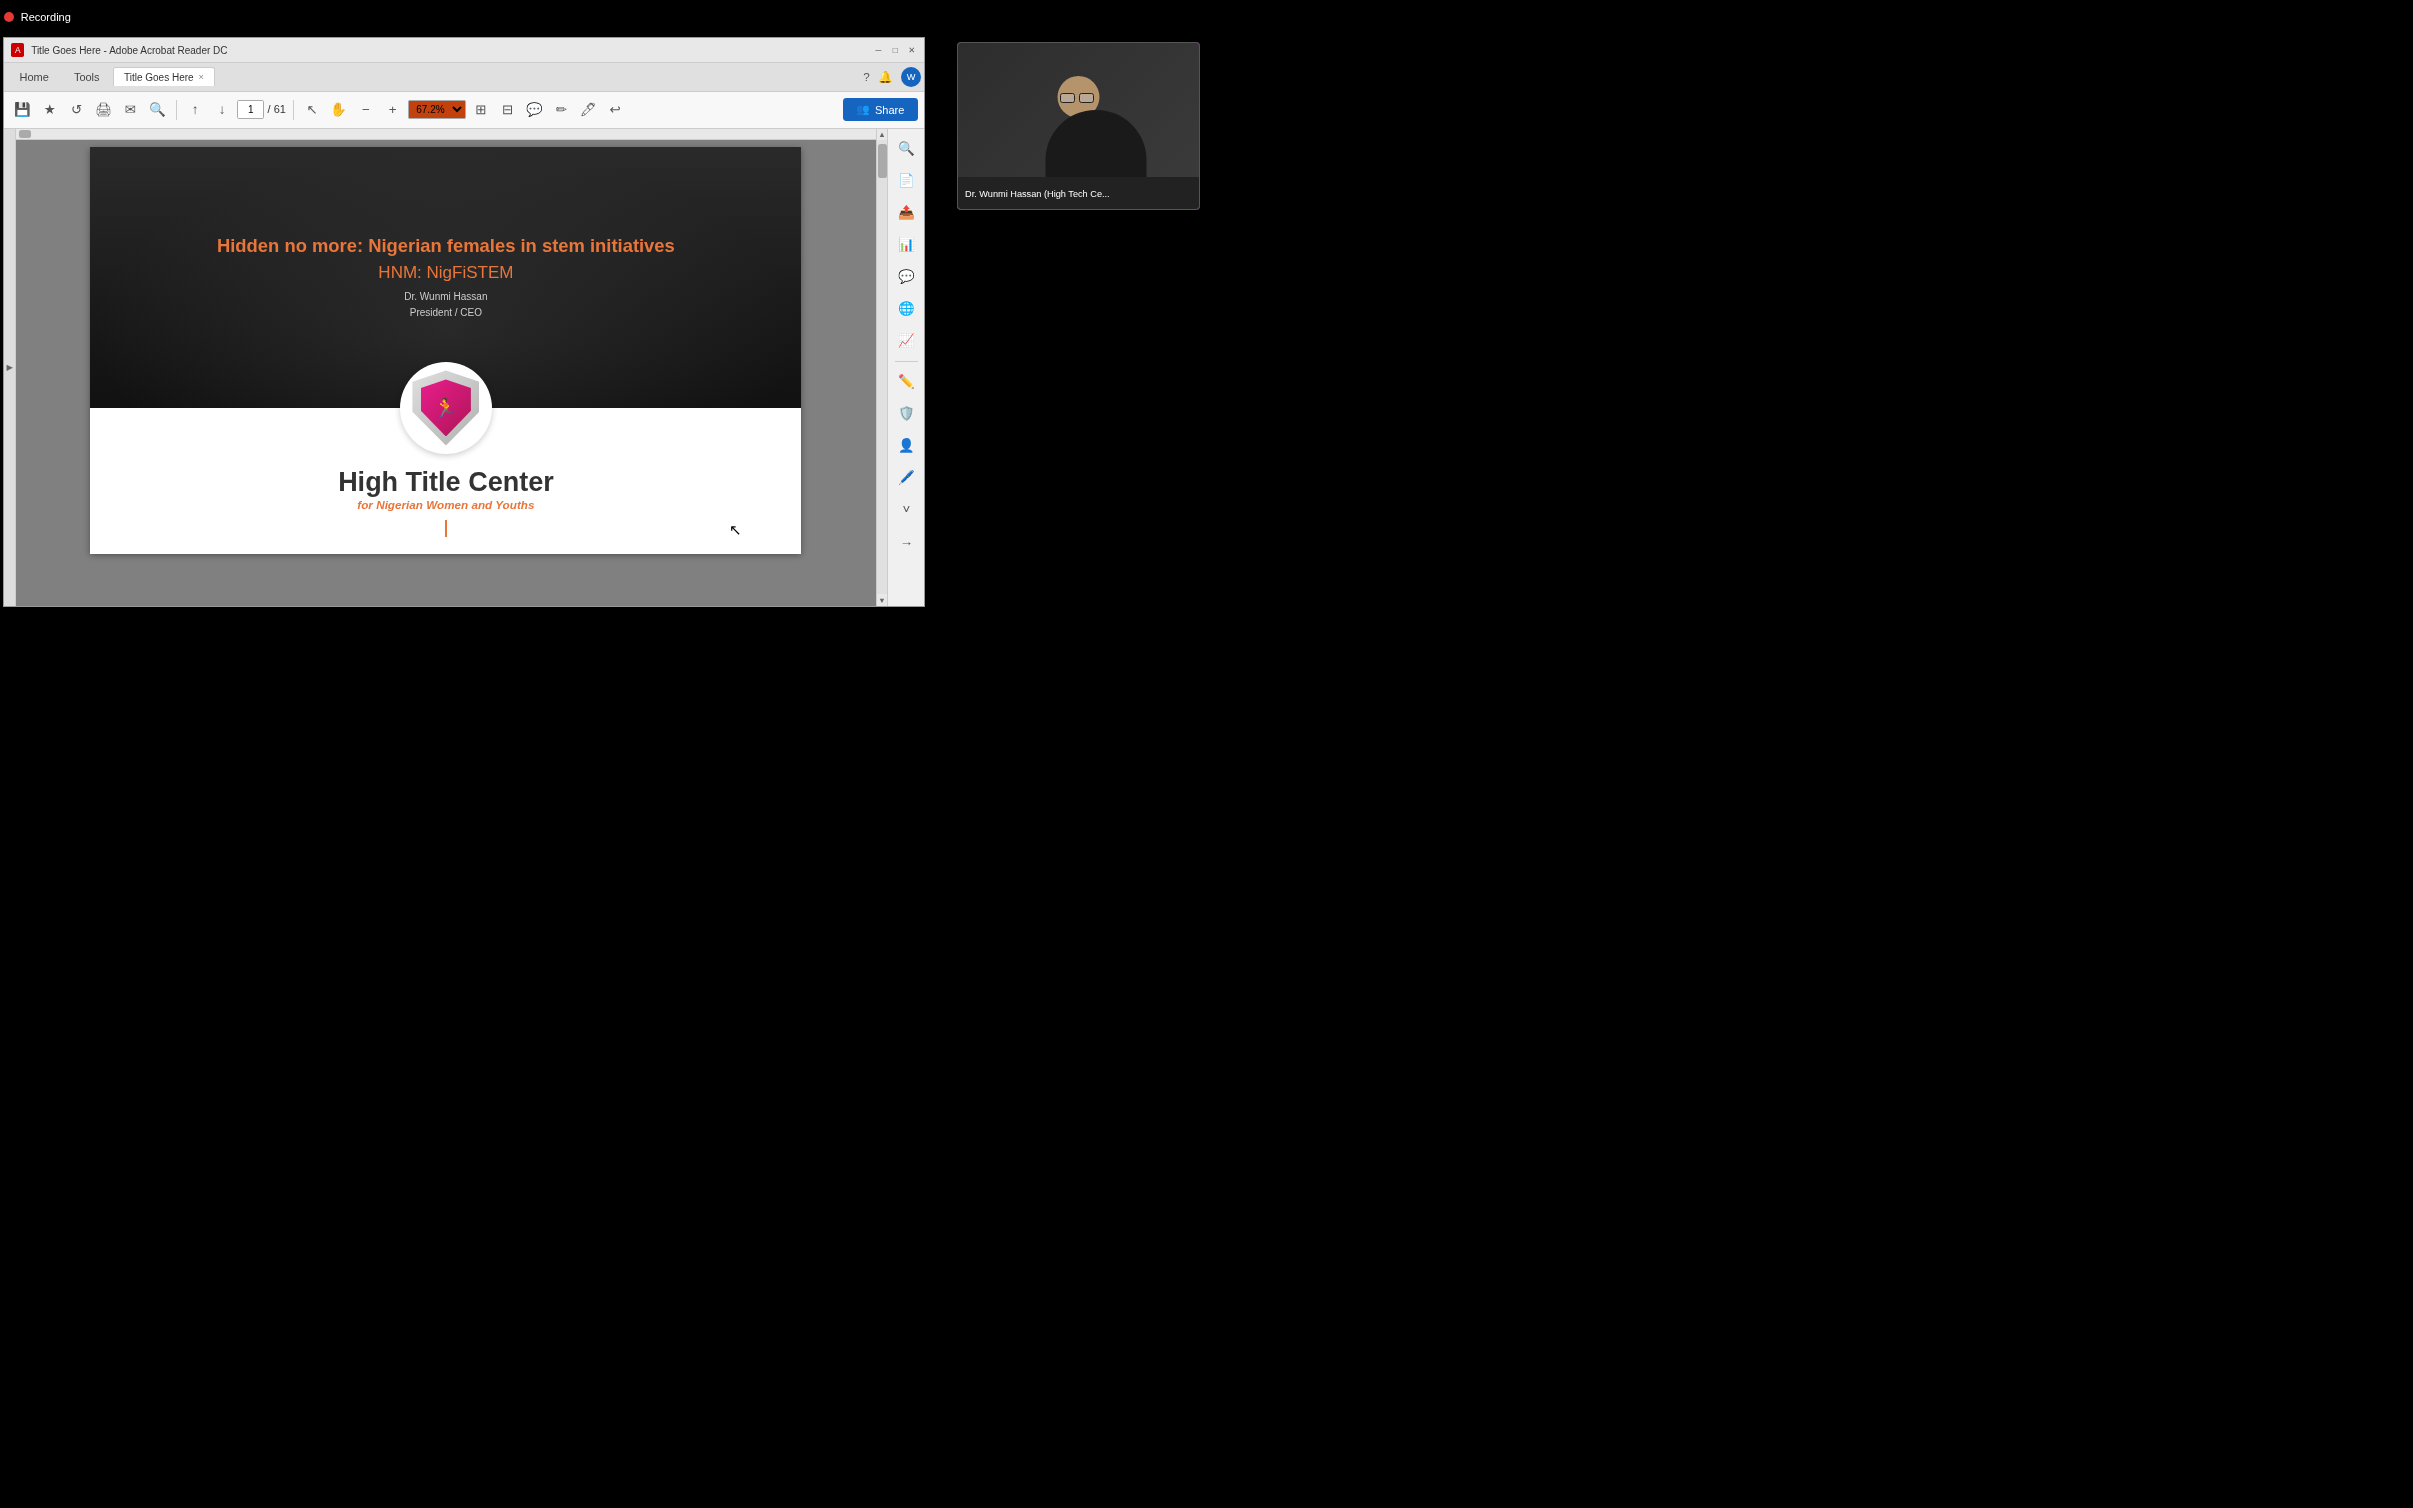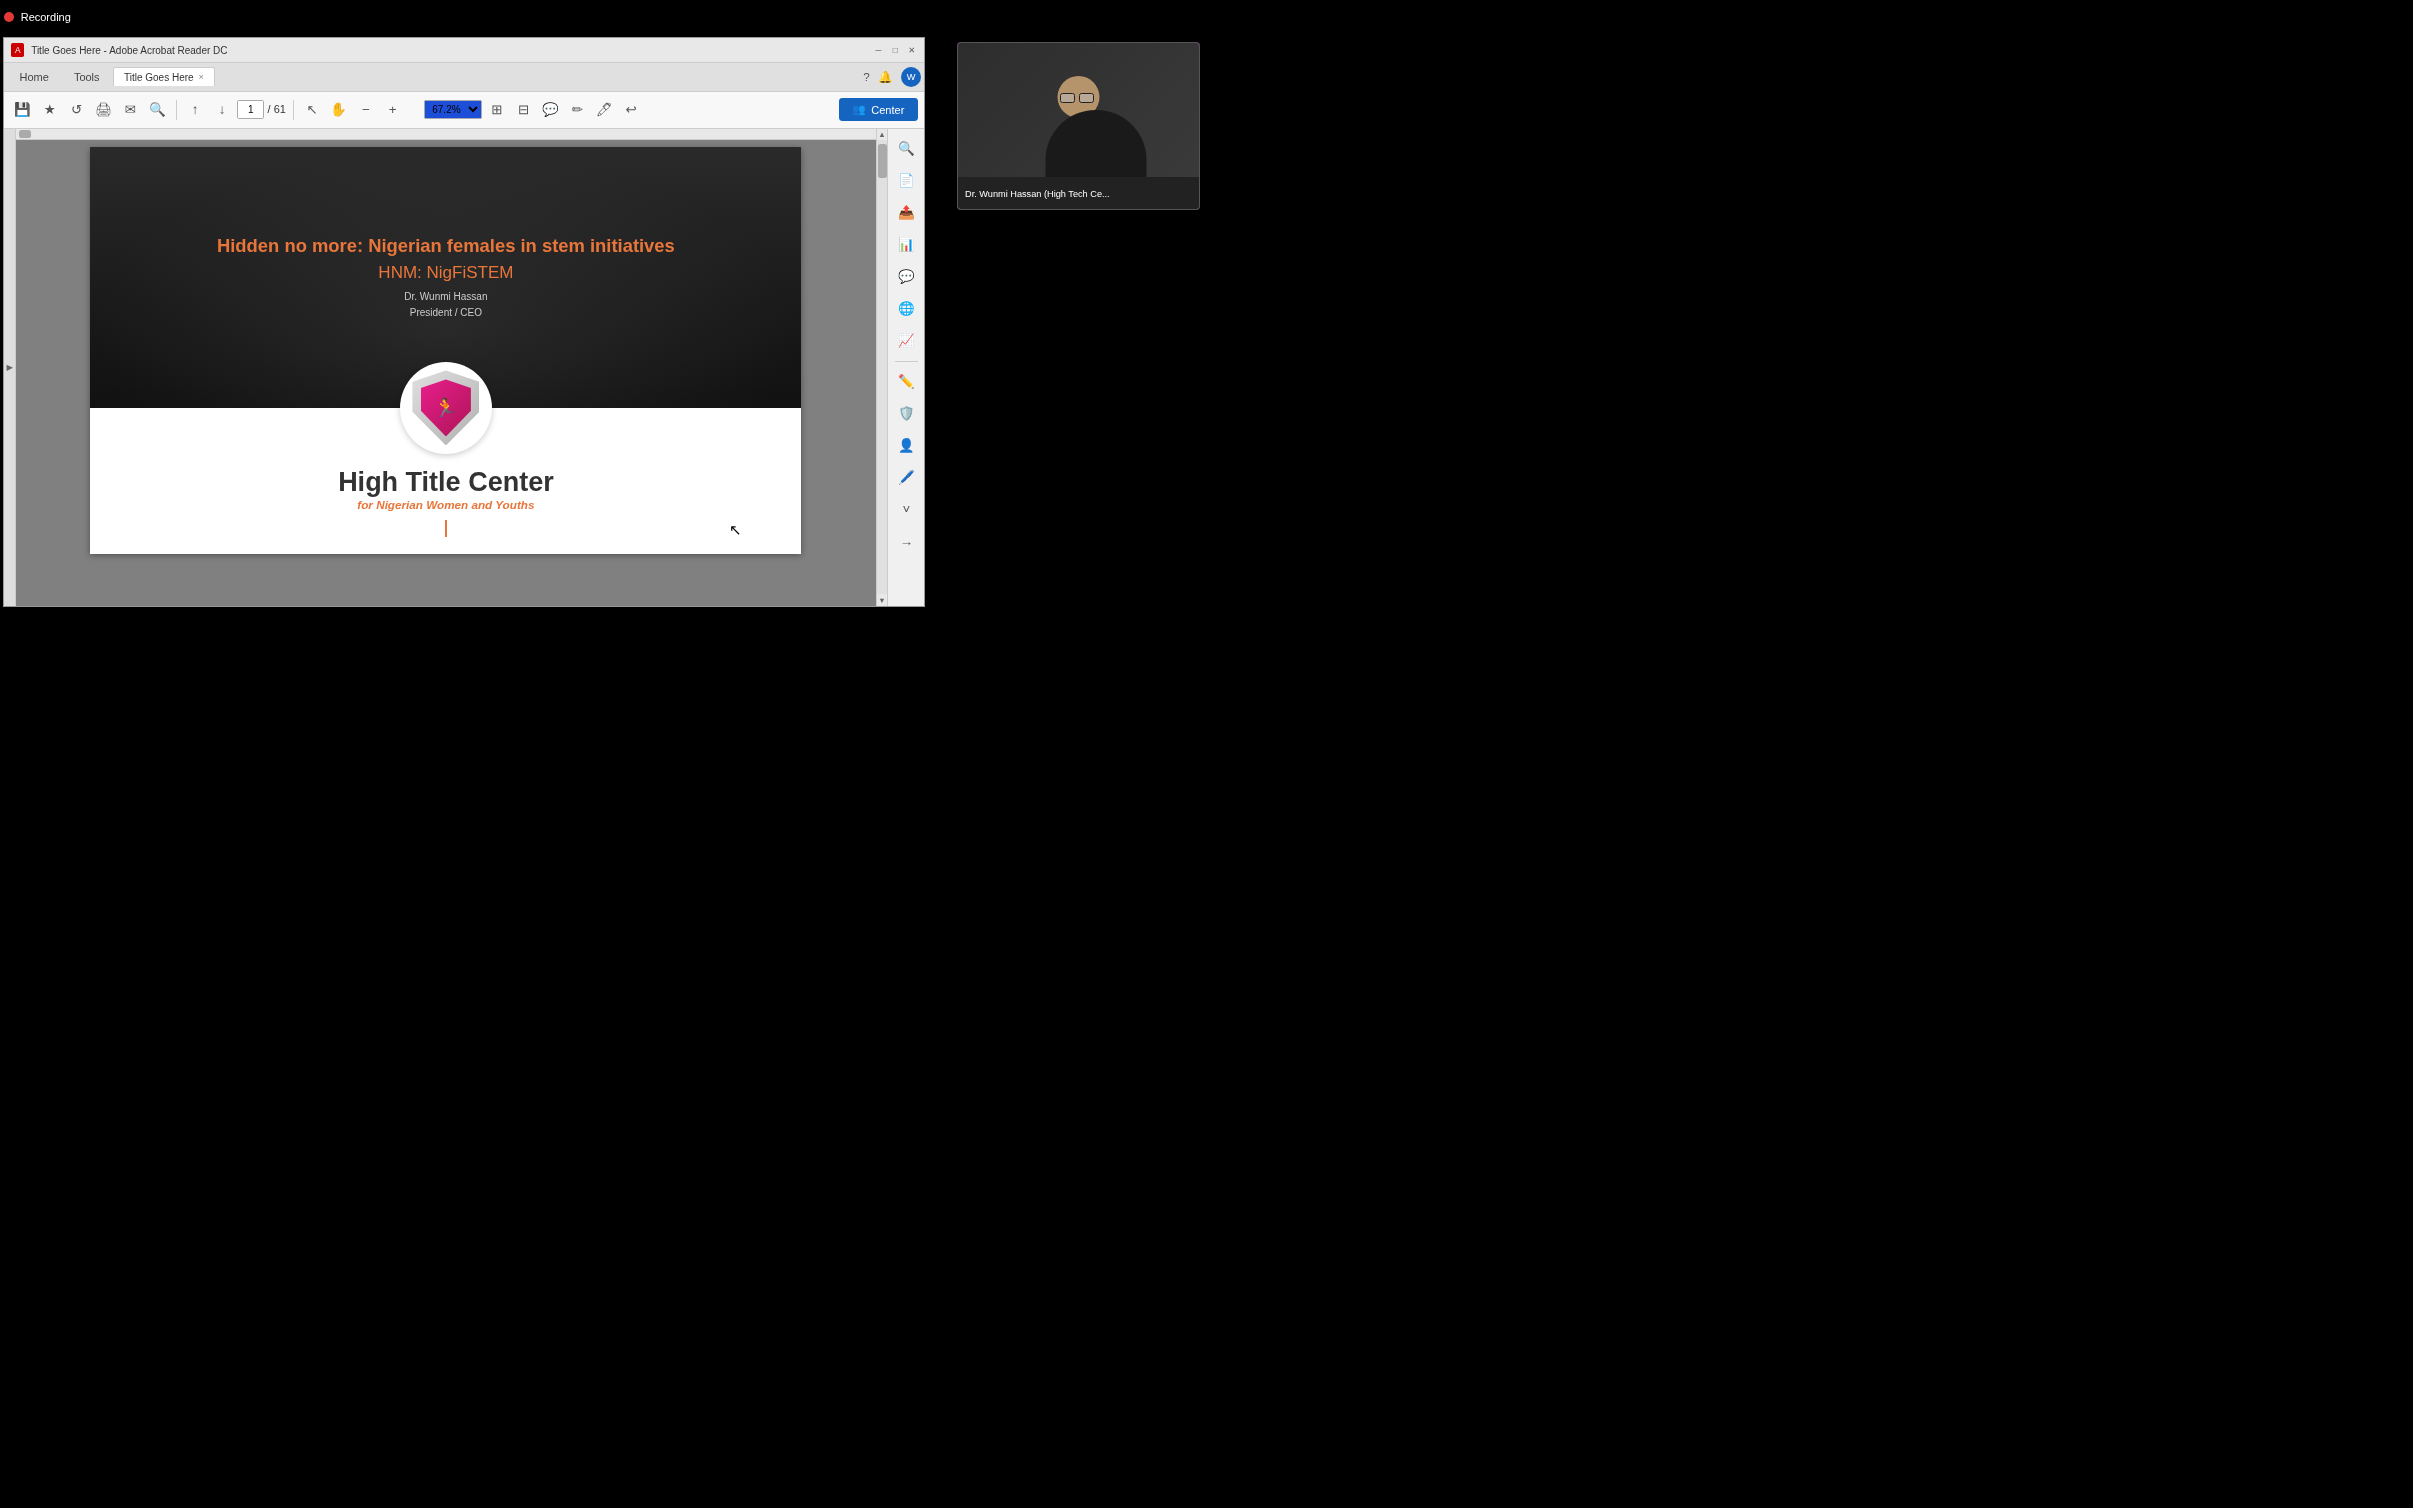--- a/index.html
+++ b/index.html
@@ -193,22 +193,21 @@
       border: 0.8px solid #aaa;
       font-size: 10px;
       border-radius: 1.7px;
     }
     .zoom-select {
       height: 18.4px;
       border: 0.8px solid #aaa;
       font-size: 10px;
       border-radius: 1.7px;
       padding: 0 3.4px;
-      background: #1d4ed8;
-      margin-left: 16px;
+      background: #c2410c;
     }
     .share-btn {
       margin-left: auto;
       background: #1565c0;
       color: white;
       border: none;
       padding: 5px 13.4px;
       border-radius: 3.4px;
       font-size: 11px;
       cursor: pointer;
@@ -557,21 +556,21 @@
       <option>100%</option>
     </select>
     <div class="tool-btn">⊞</div>
     <div class="tool-btn">⊟</div>
     <div class="tool-btn">💬</div>
     <div class="tool-btn">✏</div>
     <div class="tool-btn">🖊</div>
     <div class="tool-btn">↩</div>
     <button class="share-btn">
       <span>👥</span>
-      <span>Center</span>
+      <span>Share</span>
     </button>
   </div>
 
   <div id="main-area">
 
     <div id="left-toggle">▶</div>
 
     <div id="doc-view">
 
       <div style="height:11.7px; background:#e8e8e8; border-bottom:0.8px solid #ccc; display:flex; align-items:center; padding:0 3.4px;">

